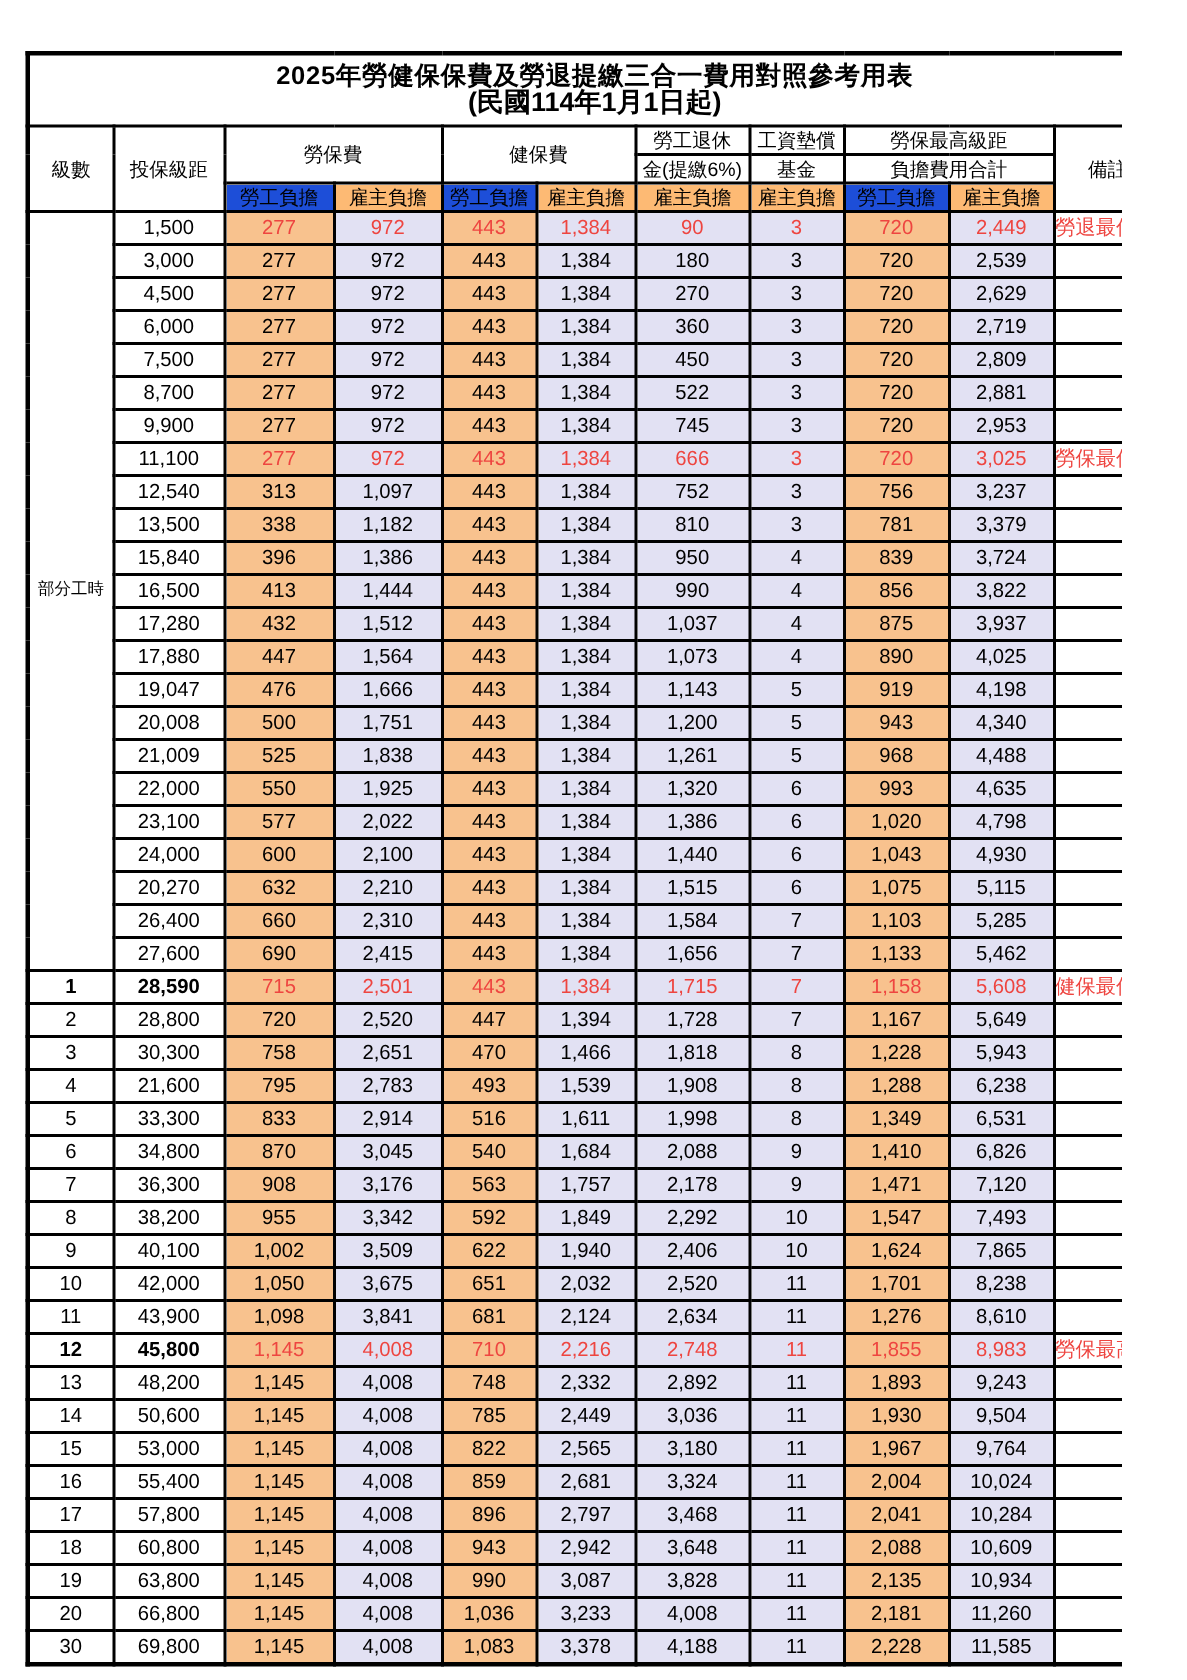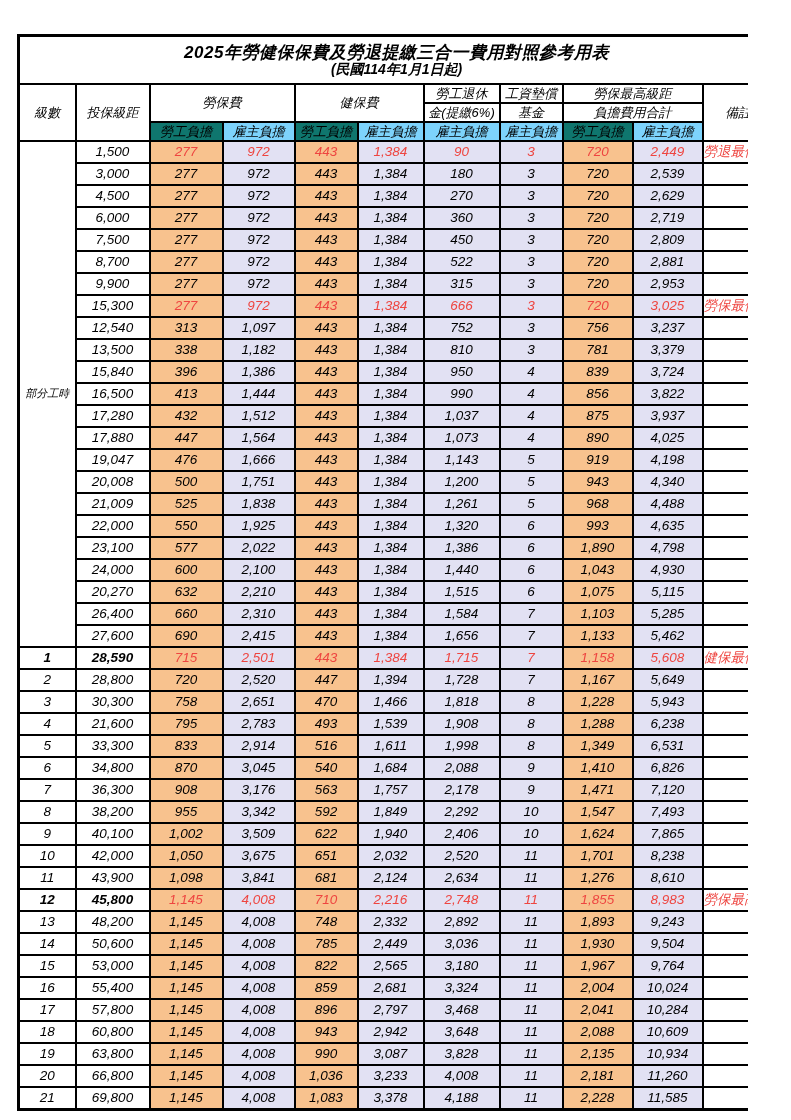--- a/index.html
+++ b/index.html
@@ -1,40 +1,40 @@
 <!DOCTYPE html>
 <html><head>
 <meta charset="utf-8">
 <style>
   html,body{margin:0;padding:0;background:#ffffff;}
   body{width:791px;height:1120px;font-family:"Liberation Sans","DejaVu Sans",sans-serif;color:#000;}
-  .page{position:relative;width:748px;height:1120px;overflow:hidden;font-style:italic;}
+  .page{position:relative;width:748px;height:1120px;overflow:hidden;}
   table.ref-table{
     border-collapse:collapse;
     table-layout:fixed;
     margin:34px 0 0 17px;
     width:756px;
     border:3px solid #000;
   }
   table.ref-table td{
     border:2px solid #000;
     text-align:center;
     vertical-align:middle;
     padding:0;
     line-height:1.05;
     font-size:13.5px;
     overflow:hidden;
     white-space:nowrap;
   }
   td.title-cell{height:46px;background:#fff;}
   .title{font-size:17px;font-weight:bold;letter-spacing:.5px;}
-  .subtitle{font-size:14px;font-weight:bold;margin-top:0;}
+  .subtitle{font-size:18px;font-weight:bold;margin-top:0;}
   tr.hrow td{height:17px;font-size:13px;background:#fff;}
-  tr.hrow td.emp{background:#0f766e;}
-  tr.hrow td.er{background:#7dd3fc;}
+  tr.hrow td.emp{background:#1d4ed8;}
+  tr.hrow td.er{background:#fdba74;}
   tr.data td{height:20px;}
   td.plain{background:#fff;}
   td.emp{background:#F8C28E;}
   td.er{background:#E2E1F3;}
   td.bracket{font-size:14px;}
   td.bold{font-weight:bold;font-size:14.5px;}
   td.red{color:#EE4540;}
   td.note{background:#fff;color:#EE4540;font-size:10px;letter-spacing:0;}
 </style>
 </head>
@@ -159,28 +159,28 @@
           <td class="emp">720</td>
           <td class="er">2,881</td>
           <td class="note"></td>
         </tr>
         <tr class="data">
           <td class="plain bracket">9,900</td>
           <td class="emp">277</td>
           <td class="er">972</td>
           <td class="emp">443</td>
           <td class="er">1,384</td>
-          <td class="er">315</td>
+          <td class="er">745</td>
           <td class="er">3</td>
           <td class="emp">720</td>
           <td class="er">2,953</td>
           <td class="note"></td>
         </tr>
         <tr class="data">
-          <td class="plain bracket">15,300</td>
+          <td class="plain bracket">11,100</td>
           <td class="emp red">277</td>
           <td class="er red">972</td>
           <td class="emp red">443</td>
           <td class="er red">1,384</td>
           <td class="er red">666</td>
           <td class="er red">3</td>
           <td class="emp red">720</td>
           <td class="er red">3,025</td>
           <td class="note">勞保最低級距</td>
         </tr>
@@ -305,21 +305,21 @@
           <td class="note"></td>
         </tr>
         <tr class="data">
           <td class="plain bracket">23,100</td>
           <td class="emp">577</td>
           <td class="er">2,022</td>
           <td class="emp">443</td>
           <td class="er">1,384</td>
           <td class="er">1,386</td>
           <td class="er">6</td>
-          <td class="emp">1,890</td>
+          <td class="emp">1,020</td>
           <td class="er">4,798</td>
           <td class="note"></td>
         </tr>
         <tr class="data">
           <td class="plain bracket">24,000</td>
           <td class="emp">600</td>
           <td class="er">2,100</td>
           <td class="emp">443</td>
           <td class="er">1,384</td>
           <td class="er">1,440</td>
@@ -618,21 +618,21 @@
           <td class="er">4,008</td>
           <td class="emp">1,036</td>
           <td class="er">3,233</td>
           <td class="er">4,008</td>
           <td class="er">11</td>
           <td class="emp">2,181</td>
           <td class="er">11,260</td>
           <td class="note"></td>
         </tr>
         <tr class="data">
-          <td class="plain">21</td>
+          <td class="plain">30</td>
           <td class="plain bracket">69,800</td>
           <td class="emp">1,145</td>
           <td class="er">4,008</td>
           <td class="emp">1,083</td>
           <td class="er">3,378</td>
           <td class="er">4,188</td>
           <td class="er">11</td>
           <td class="emp">2,228</td>
           <td class="er">11,585</td>
           <td class="note"></td>

